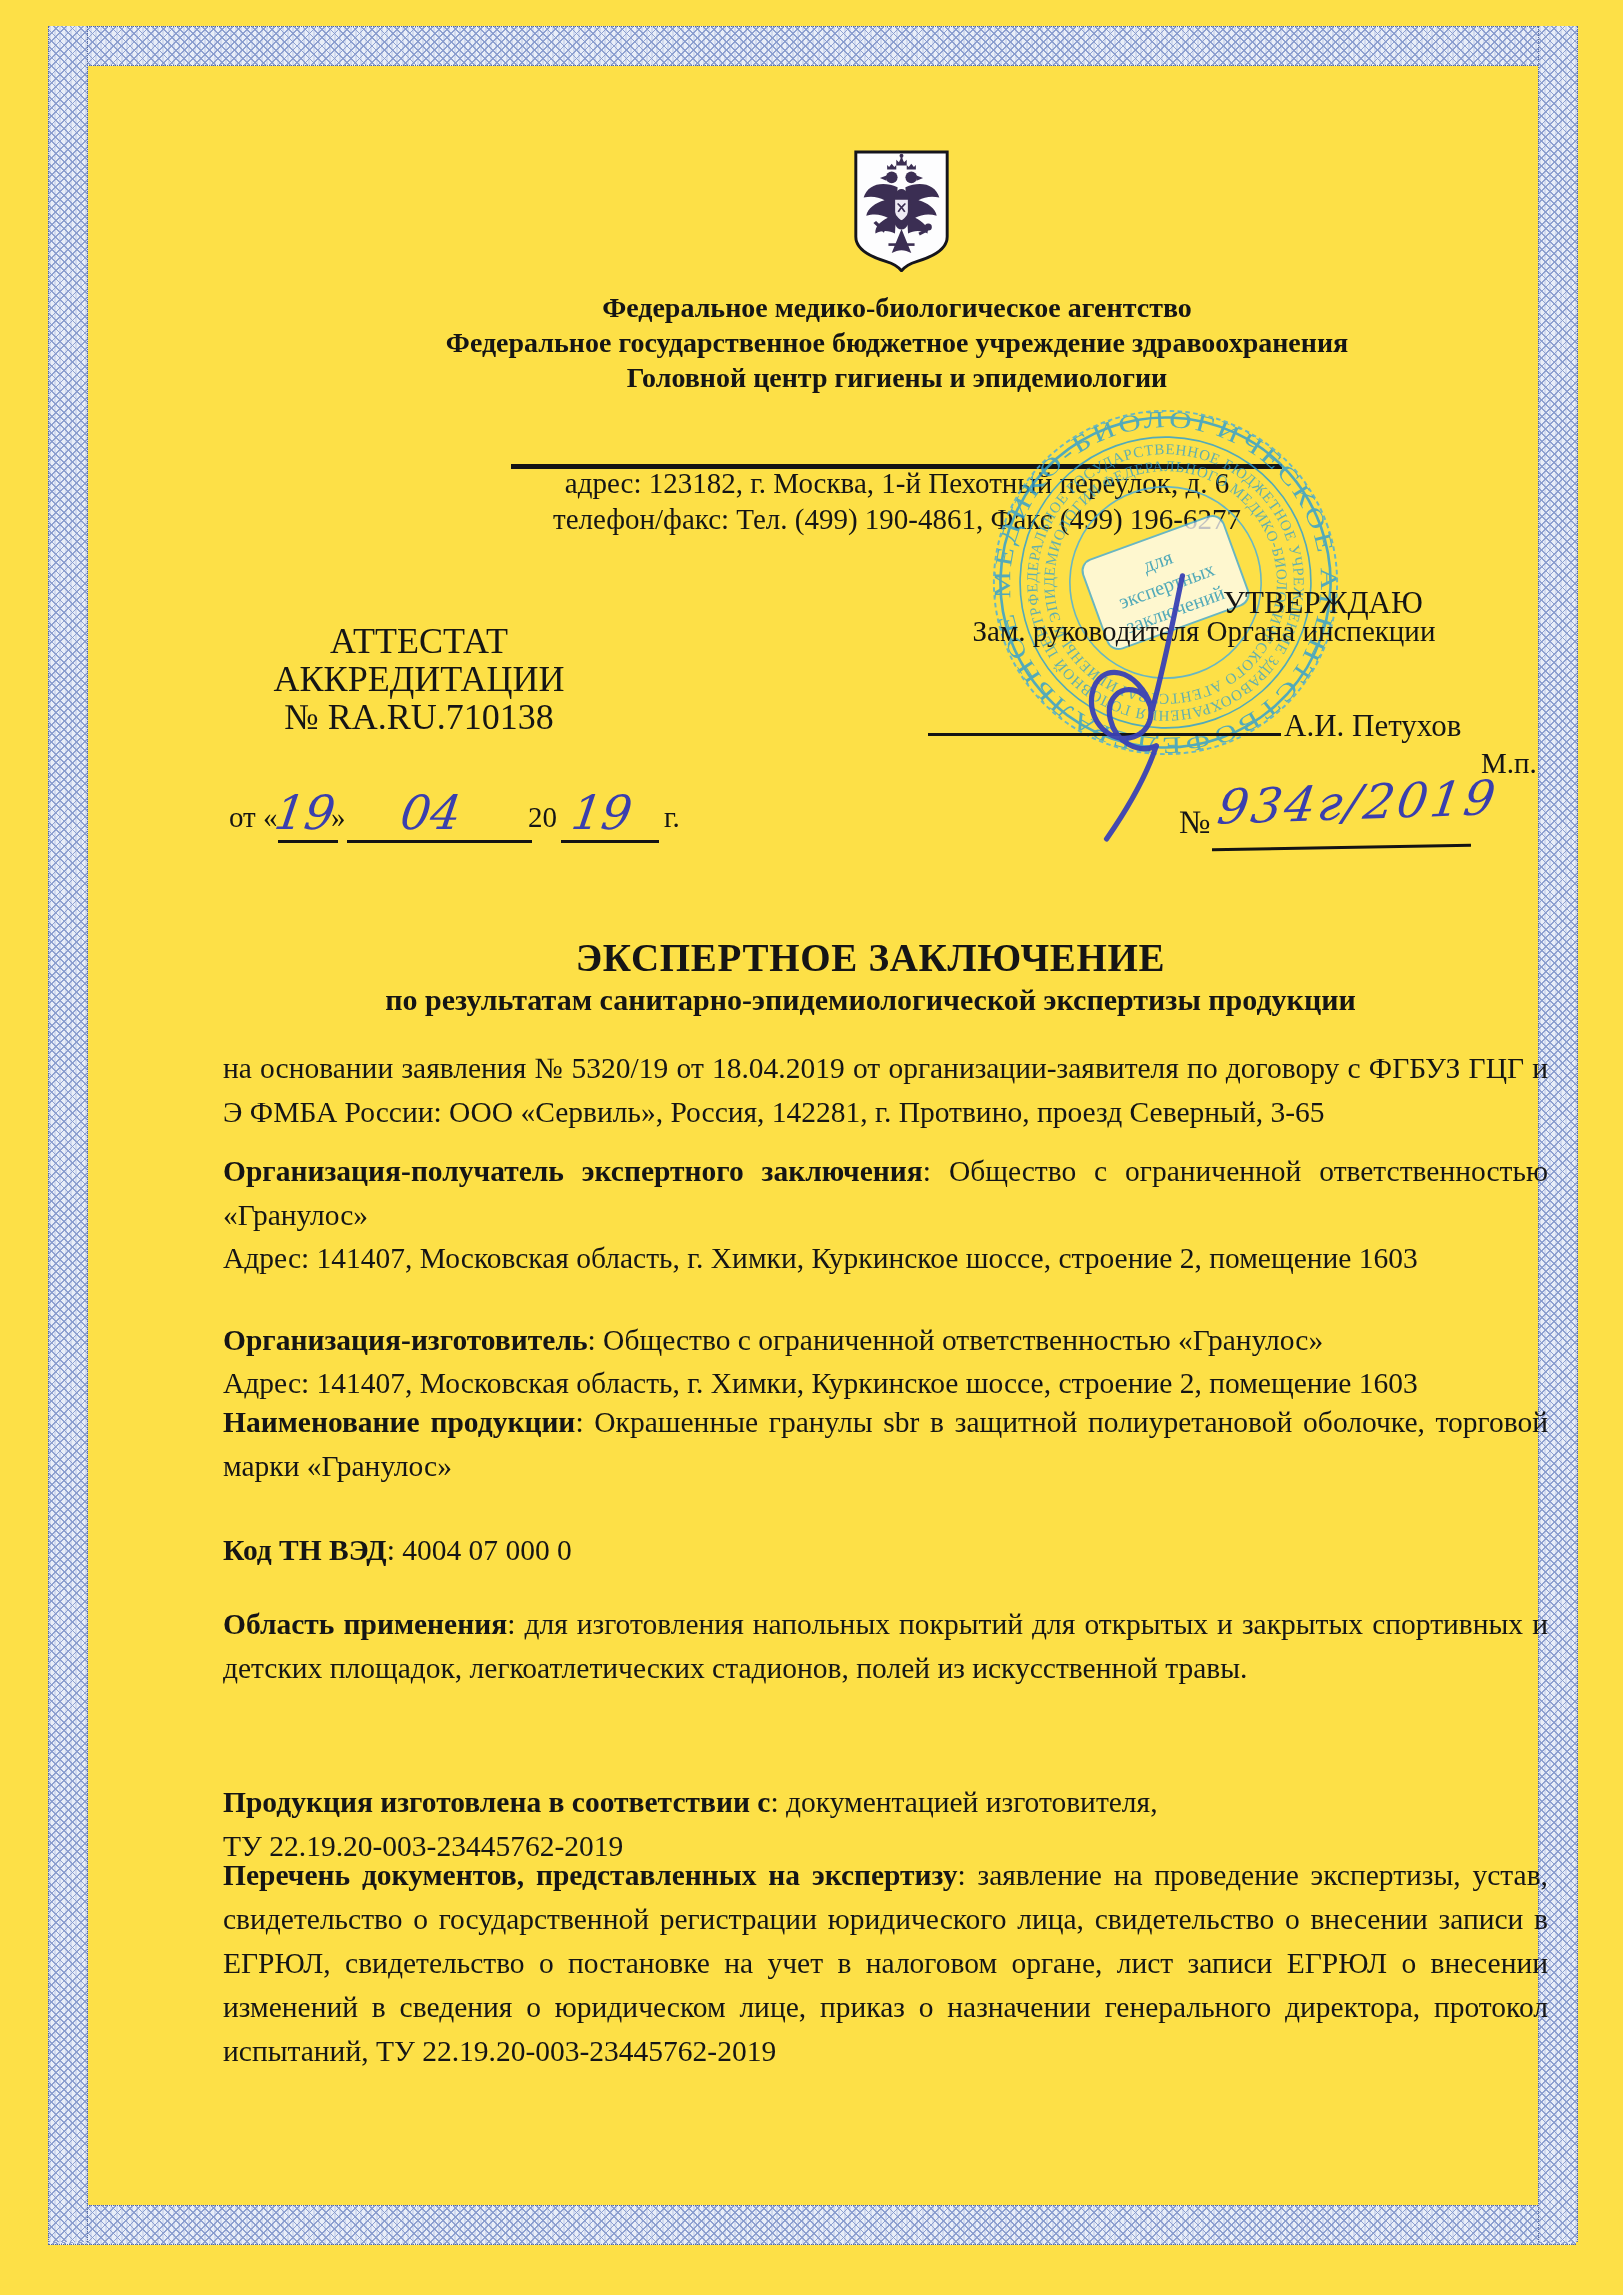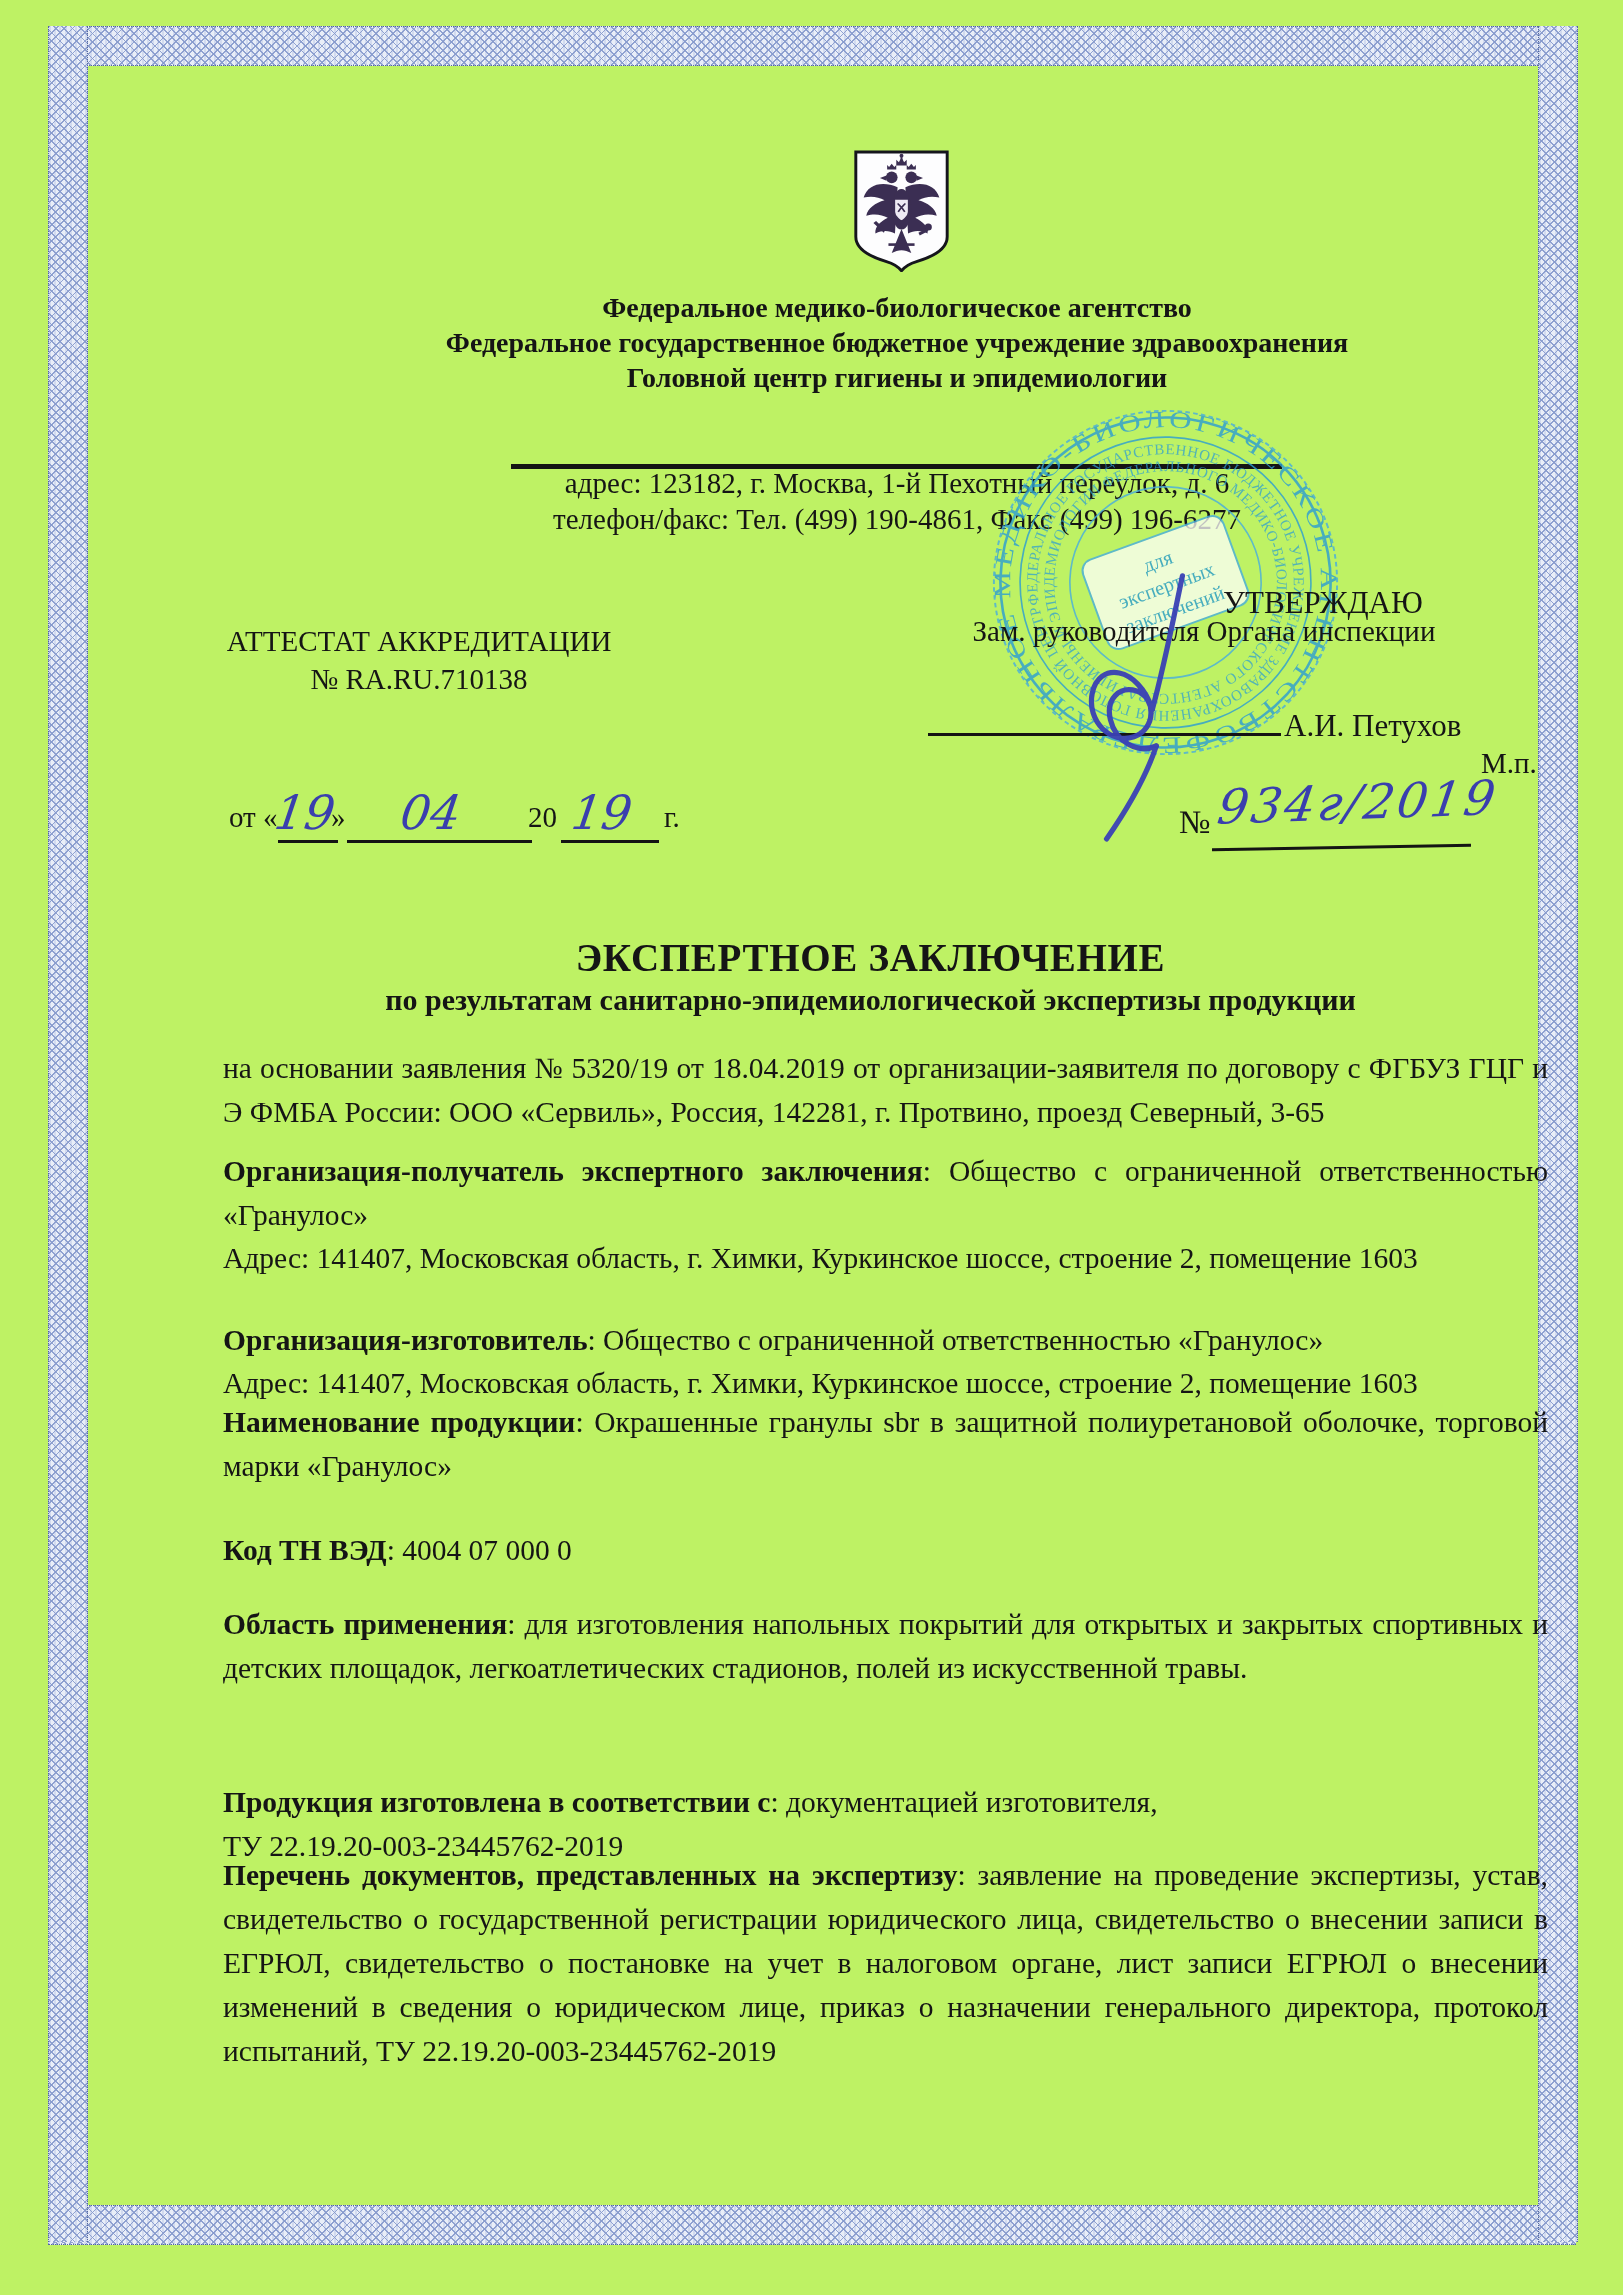--- a/index.html
+++ b/index.html
@@ -1,33 +1,33 @@
 <!DOCTYPE html>
 <html style="font-size:10.5px"><head>
 <meta charset="utf-8">
 <style>
   html,body{margin:0;padding:0;background:#ffffff;}
-  .page{position:relative;width:1623px;height:2295px;background:#bef264;overflow:hidden;
+  .page{position:relative;width:1623px;height:2295px;background:#fde047;overflow:hidden;
         color:#151515;font-family:"Liberation Serif","DejaVu Serif",serif;}
   .abs{position:absolute;}
   
   .bstrip{position:absolute;background-color:#e9eef8;
     background-image:
       repeating-linear-gradient(45deg, rgba(134,154,205,.9) 0 1.3px, transparent 1.3px 5.9px),
       repeating-linear-gradient(135deg, rgba(134,154,205,.9) 0 1.3px, transparent 1.3px 5.9px),
       repeating-linear-gradient(90deg, rgba(173,188,224,.38) 0 2px, transparent 2px 5.2px);}
   .bh{border-top:1.3px dotted #56689d;border-bottom:1.3px dotted #56689d;}
   .bv{border-left:1.3px dotted #56689d;border-right:1.3px dotted #56689d;}
   
   .ctr{text-align:center;}
   .jst{text-align:justify;}
   .toplines{font-weight:bold;font-size:28px;line-height:35px;}
   .organ{font-weight:bold;font-size:35px;letter-spacing:1.3px;}
   .addr{font-size:29px;}
-  .cap{font-size:29px;line-height:38px;}
+  .cap{font-size:36px;line-height:38px;}
   .body-p{font-size:29.5px;line-height:44px;}
   .body-p b{font-weight:bold;}
   .rule{background:#141414;}
   .ink{color:#3a3fae;font-style:italic;font-family:"DejaVu Serif","Liberation Serif",serif;}
   .hw{font-size:47px;transform:skewX(-8deg);}
   .doctitle{font-weight:bold;font-size:39px;letter-spacing:0.7px;}
   .docsub{font-weight:bold;font-size:30px;}
   .small-serif{font-size:29px;}
   .name47{font-size:31px;}
 </style>

